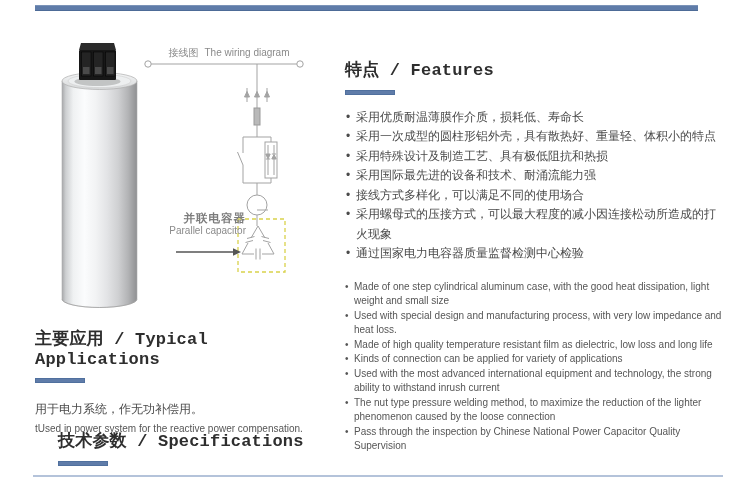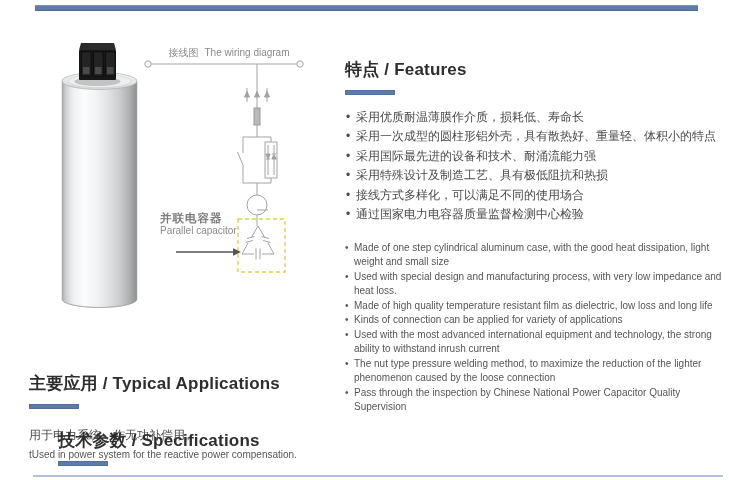--- a/index.html
+++ b/index.html
@@ -5,33 +5,33 @@
   html,body{margin:0;padding:0;background:#ffffff;}
   .page{position:relative;width:729px;height:480px;background:#fff;overflow:hidden;
         font-family:"Liberation Sans","DejaVu Sans",sans-serif;}
   .top-bar{position:absolute;left:35px;top:5px;width:663px;height:6px;
            background:#5f7ca9;border-top:1px solid #7b93b8;border-bottom:1px solid #4d6b97;box-sizing:border-box;}
   .product{position:absolute;left:55px;top:33px;}
   .diagram{position:absolute;left:140px;top:45px;}
   .diagram-title{position:absolute;left:150px;top:46px;width:158px;text-align:center;
                  font-size:10px;color:#8a8a8a;white-space:nowrap;}
   .dt-zh{margin-right:6px;margin-top:47px;}
-  .cap-label{position:absolute;left:160px;top:211px;width:86px;text-align:left;line-height:1.25;}
+  .cap-label{position:absolute;left:160px;top:211px;width:86px;text-align:right;line-height:1.25;}
   .cl-zh{font-size:11.5px;font-weight:bold;color:#7c7c7c;letter-spacing:1px;}
   .cl-en{font-size:10px;color:#8a8a8a;}
-  h2{margin:0;font-size:17px;font-weight:bold;color:#2e2e2e;letter-spacing:0.2px;}
+  h2{margin:0;font-size:17px;font-weight:bold;color:#2e2e2e;letter-spacing:0.2px;font-family:Liberation Mono, monospace;}
   .bar{width:50px;height:5px;background:#5f7ca9;border:1px solid #50709e;box-sizing:border-box;margin-top:9px;}
   .features{position:absolute;left:345px;top:58px;width:380px;}
   .zh-list{margin-top:13px;}
   .zh-item{position:relative;padding-left:11px;font-size:12px;color:#4a4a4a;line-height:1.62;}
   .zh-item::before{content:"\2022";position:absolute;left:1px;color:#4a4a4a;}
   .en-list{margin-top:16px;}
   .en-item{position:relative;padding-left:9px;font-size:10px;color:#565656;line-height:1.45;}
   .en-item::before{content:"\2022";position:absolute;left:0;color:#565656;}
-  .apps{position:absolute;left:29px;top:327px;width:305px;margin-top:45px;}
+  .apps{position:absolute;left:35px;top:327px;width:305px;}
   .app-zh{margin-top:18px;font-size:12px;color:#4a4a4a;}
   .app-en{margin-top:5px;font-size:10px;color:#565656;}
   .specs{position:absolute;left:33px;top:429px;width:305px;margin-left:25px;}
   .divider{position:absolute;left:33px;top:475px;width:690px;height:2px;background:#b4c3da;}
 </style>
 </head>
 <body>
 
 <div class="page">
 
@@ -143,23 +143,24 @@
     <div class="cl-zh">并联电容器</div>
     <div class="cl-en">Parallel capacitor</div>
   </div>
 
   <div class="features">
     <h2>特点 / Features</h2>
     <div class="bar"></div>
     <div class="zh-list">
         <div class="zh-item">采用优质耐温薄膜作介质，损耗低、寿命长</div>
         <div class="zh-item">采用一次成型的圆柱形铝外壳，具有散热好、重量轻、体积小的特点</div>
+        <div class="zh-item">采用特殊设计及制造工艺、具有极低阻抗和热损</div>
         <div class="zh-item">采用国际最先进的设备和技术、耐涌流能力强</div>
-        <div class="zh-item">采用特殊设计及制造工艺、具有极低阻抗和热损</div>
         <div class="zh-item">接线方式多样化，可以满足不同的使用场合</div>
+        <div class="zh-item">采用螺母式的压接方式，可以最大程度的减小因连接松动所造成的打火现象</div>
         <div class="zh-item">通过国家电力电容器质量监督检测中心检验</div>
       </div>
     <div class="en-list">
         <div class="en-item">Made of one step cylindrical aluminum case, with the good heat dissipation, light weight and small size</div>
         <div class="en-item">Used with special design and manufacturing process, with very low impedance and heat loss.</div>
         <div class="en-item">Made of high quality temperature resistant film as dielectric, low loss and long life</div>
         <div class="en-item">Kinds of connection can be applied for variety of applications</div>
         <div class="en-item">Used with the most advanced international equipment and technology, the strong ability to withstand inrush current</div>
         <div class="en-item">The nut type pressure welding method, to maximize the reduction of the lighter phenomenon caused by the loose connection</div>
         <div class="en-item">Pass through the inspection by Chinese National Power Capacitor Quality Supervision</div>

